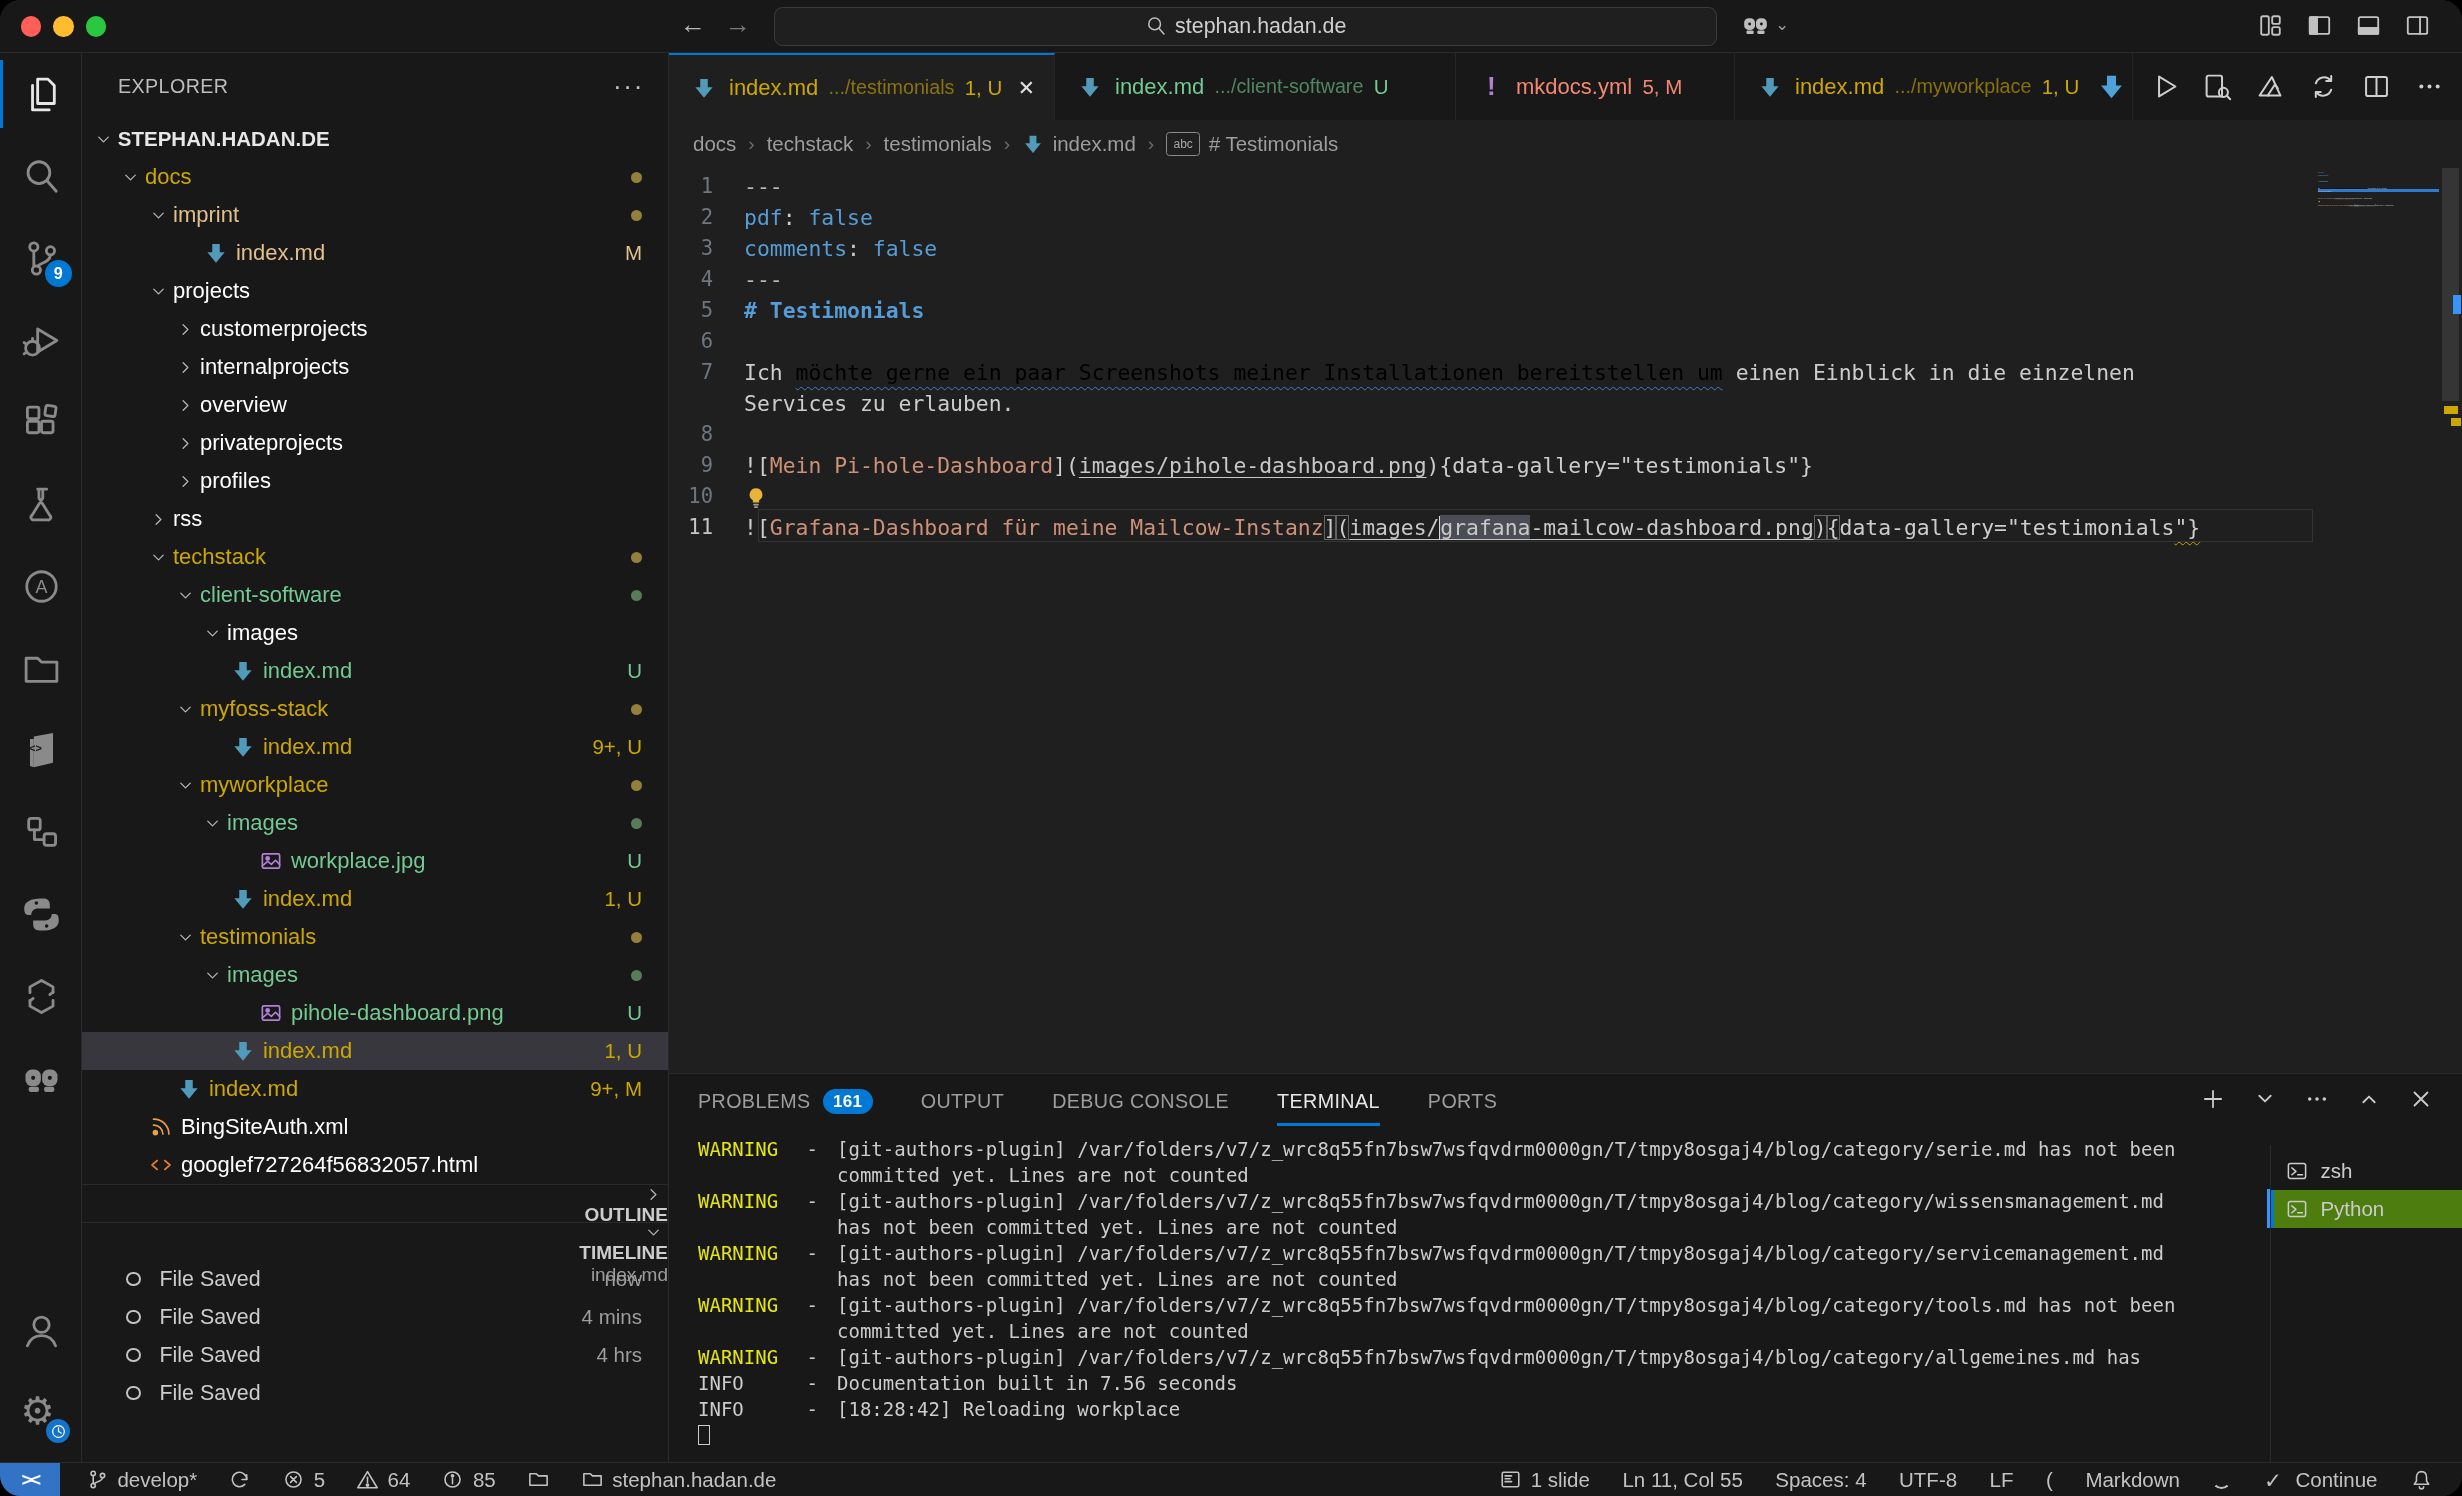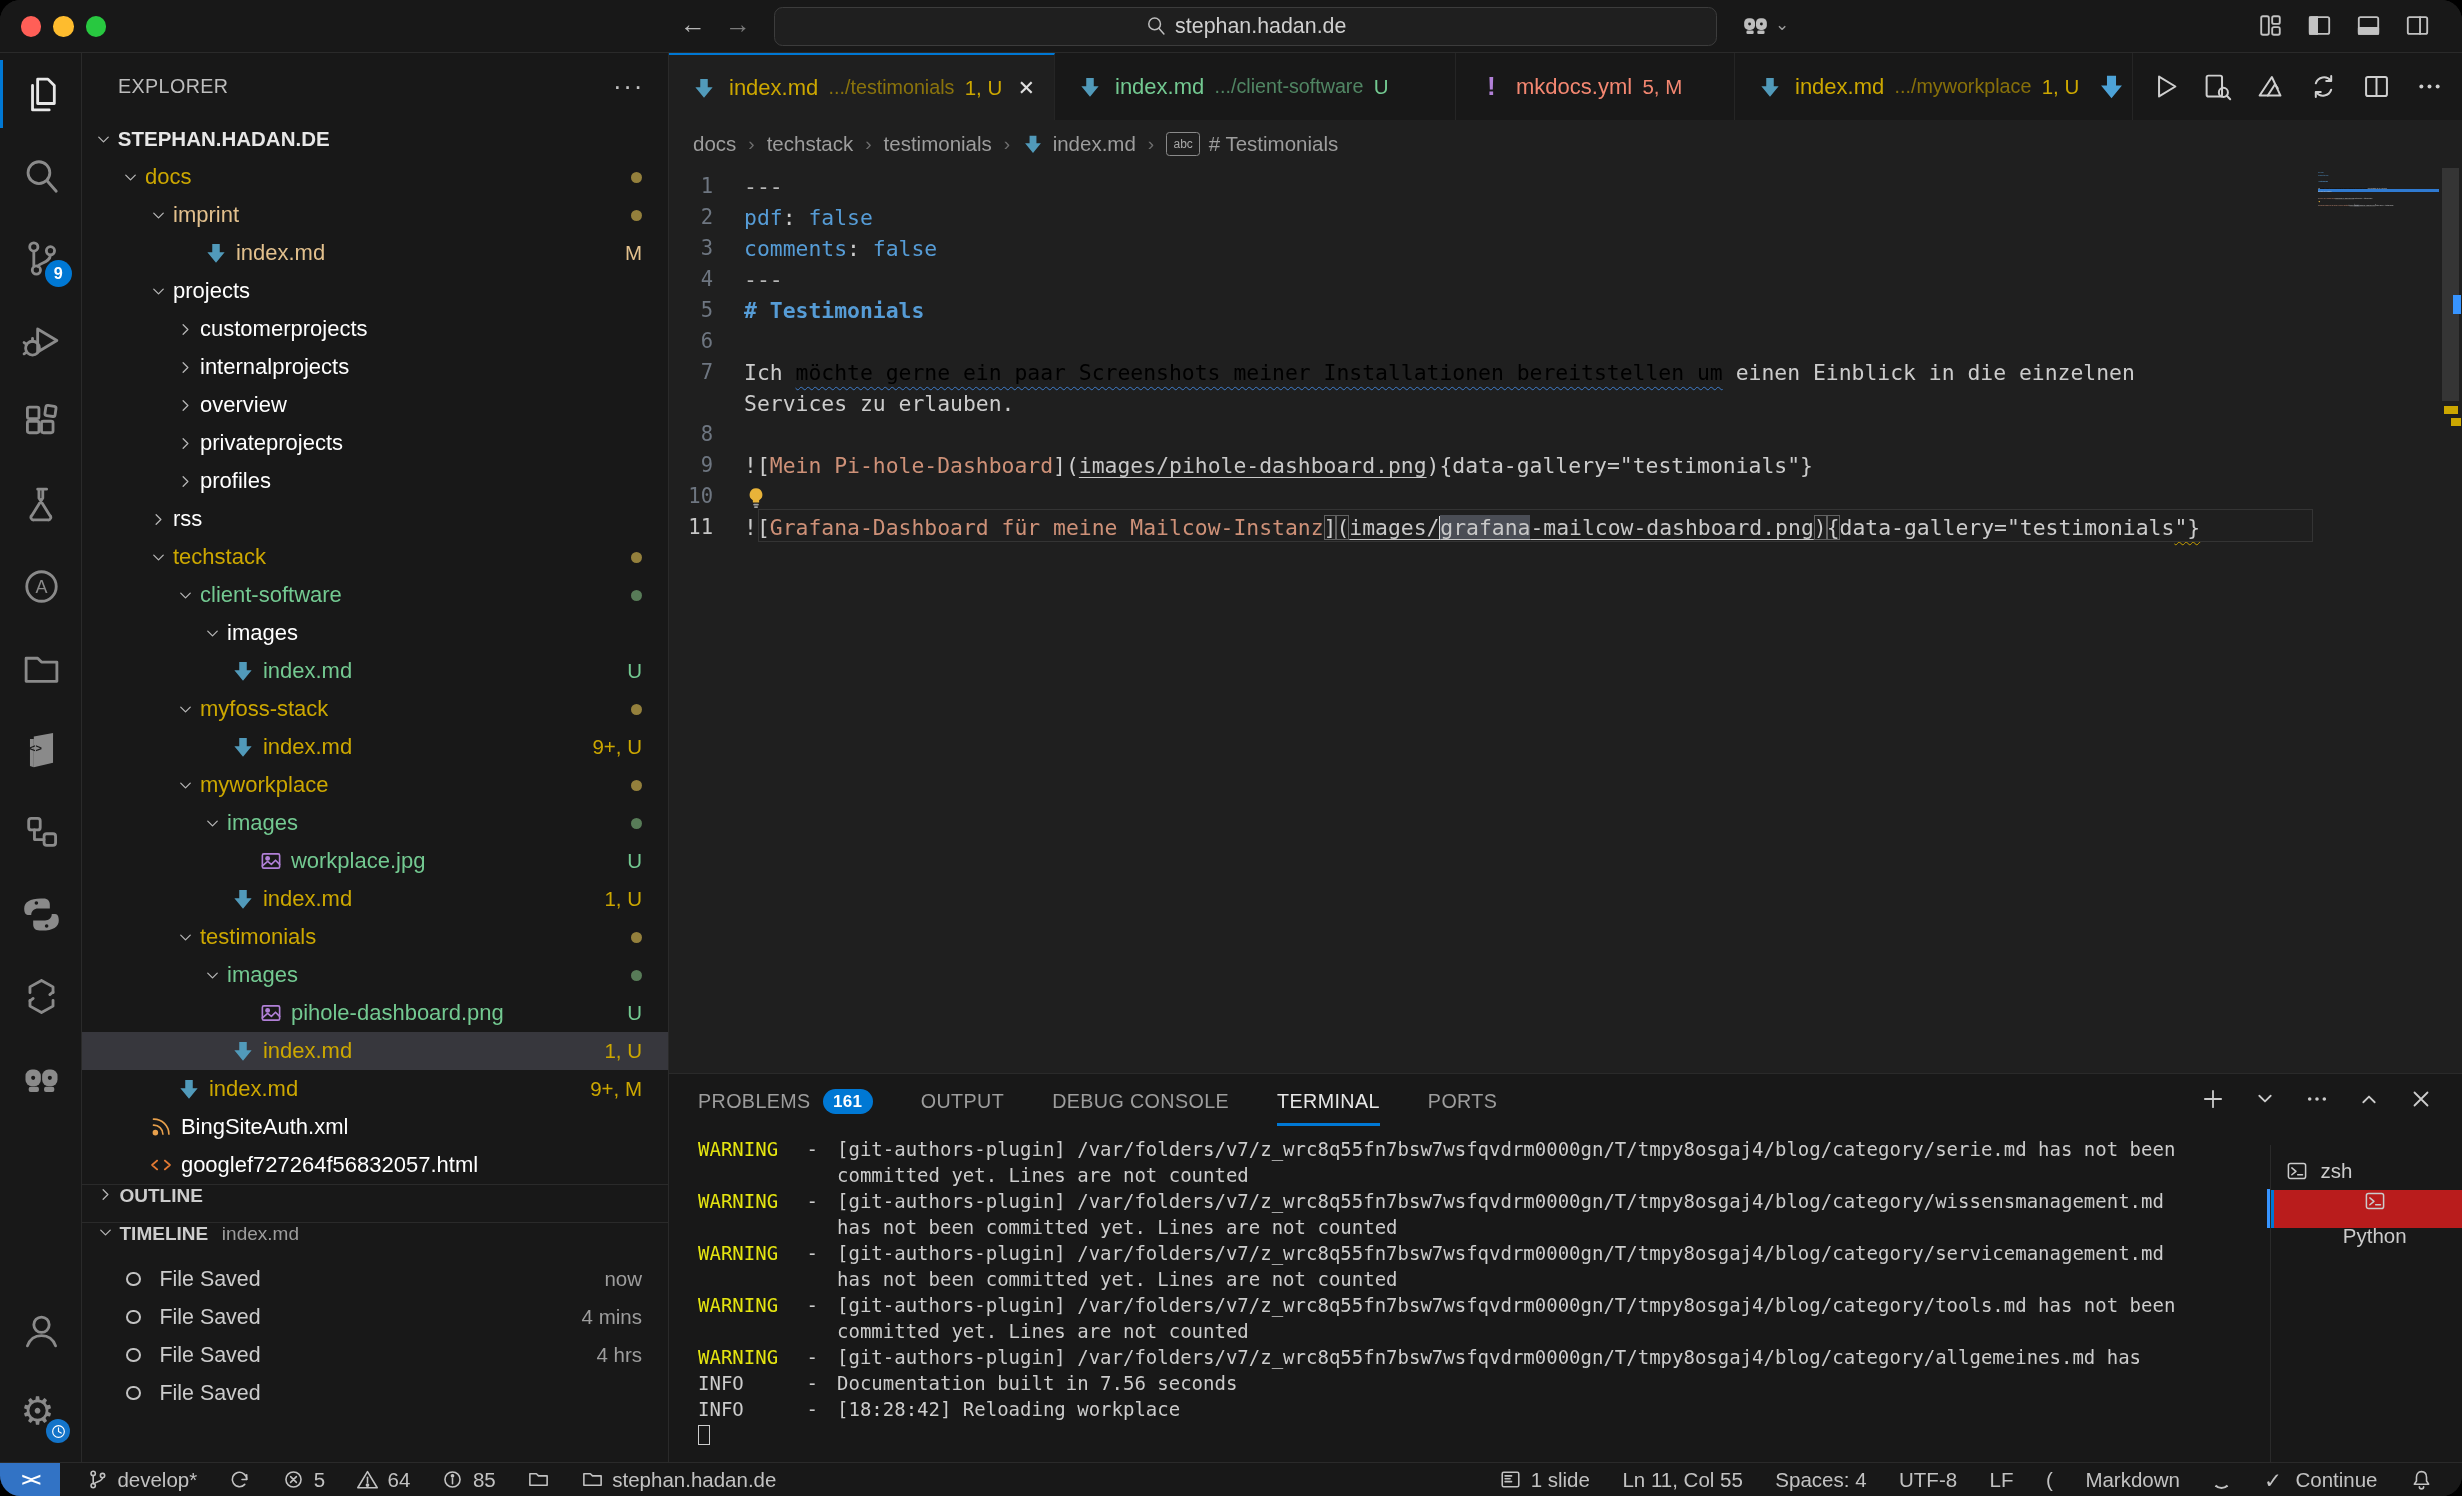--- a/index.html
+++ b/index.html
@@ -43,21 +43,21 @@
   .t-icon{width:32.5px;height:26px;flex:none;display:flex;align-items:center;justify-content:center;margin-right:3.4px;}
   .t-icon svg{width:24px;height:24px}
   .t-label{white-space:nowrap;overflow:hidden;}
   .t-spacer{flex:1}
   .t-badge{font-size:20.5px;white-space:nowrap;}
   .t-dot{width:11px;height:11px;border-radius:50%;flex:none;}
   .dot-warn{background:#94803c}.dot-green{background:#587c58}
   .c-root{color:#e7e7e7;font-weight:bold;font-size:20.5px}
   .c-warn{color:#cca700}.c-mod{color:#e2c08d}.c-green{color:#73c991}.c-plainT{color:#ffffff}
   .i-md{color:#519aba}.i-img{color:#b180d7}.i-rss{color:#e8a04c}.i-html{color:#e37933}
-  .sb-section{height:38px;display:flex;align-items:flex-start;border-top:1.7px solid #2a2a2a;color:#cccccc;font-weight:bold;font-size:19px;padding-left:8.5px;}
+  .sb-section{height:38px;display:flex;align-items:flex-end;border-top:1.7px solid #2a2a2a;color:#cccccc;font-weight:bold;font-size:19px;padding-left:8.5px;flex-direction:column;}
   .sb-section .t-chev{width:29px}
   .sb-section .sub{font-weight:normal;color:#9d9d9d;margin-left:13.7px;font-size:19px}
   .tlrow{height:38px;display:flex;align-items:center;padding:0 26px 0 44px;color:#cccccc;font-size:21.4px;}
   .tlrow .ring{width:14.5px;height:14.5px;border:2.1px solid #c2c2c2;border-radius:50%;margin-right:19px;flex:none;}
   .tlrow .time{margin-left:auto;color:#9d9d9d;font-size:20.5px}
 
   
   .editorcol{position:absolute;left:669px;top:53px;width:1794px;height:1409px;}
   .tabbar{position:absolute;left:0;top:0;width:100%;height:67px;background:#181818;display:flex;}
   .tab{height:67px;display:flex;align-items:center;padding:0 19px;font-size:22px;border-right:1.7px solid #252525;background:#181818;position:relative;flex:none;}
@@ -112,21 +112,21 @@
   .panel-actions .icon{width:26px;height:26px}
   .terminal{position:absolute;left:29px;top:62px;right:197px;bottom:0;font-family:"DejaVu Sans Mono",monospace;font-size:19px;line-height:26px;color:#cccccc;overflow:hidden;}
   .trml{display:flex;}
   .tpfx{width:120px;flex:none;display:flex;justify-content:space-between;}
   .lvl-WARNING{color:#e5e510}.lvl-INFO{color:#cccccc}
   .ttext{margin-left:19px;white-space:pre;}
   .tcursor{display:inline-block;width:12px;height:20.5px;border:1.7px solid #cccccc;margin-top:2.6px;}
   .term-scroll{position:absolute;right:193px;top:115px;width:3.4px;height:39px;background:#3794ff;}
   .term-side{position:absolute;right:0;top:71px;bottom:0;width:193px;border-left:1.7px solid #2a2a2a;padding-top:6.8px;}
   .ts-row{height:38px;display:flex;align-items:center;gap:12px;padding-left:15.4px;color:#cccccc;font-size:20.5px;position:relative;}
-  .ts-row.selected{background:#b91c1c;flex-direction:column;}
+  .ts-row.selected{background:#4d7c0f;}
   .ts-row.selected::before{content:"";position:absolute;left:0;top:0;bottom:0;width:3.4px;background:#0078d4;}
   .ts-row .icon{width:22px;height:22px;color:#cccccc}
 
   
   .statusbar{position:absolute;left:0;top:1462px;width:2462px;height:34px;background:#181818;border-top:1.7px solid #2a2a2a;display:flex;align-items:center;color:#c2c2c2;font-size:20.5px;}
   .sb-left{display:flex;align-items:center;gap:31px;height:100%;}
   .sb-right{margin-left:auto;display:flex;align-items:center;gap:32.5px;padding-right:29px;height:100%;}
   .sb-item{display:flex;align-items:center;gap:8.5px;white-space:nowrap;height:100%;}
   .sb-item .icon{width:23px;height:23px}
   .sb-remote{width:60px;height:100%;background:#3273c5;color:#fff;display:flex;align-items:center;justify-content:center;font-weight:bold;font-size:19px;letter-spacing:-2.6px;margin-right:-5.1px;}

